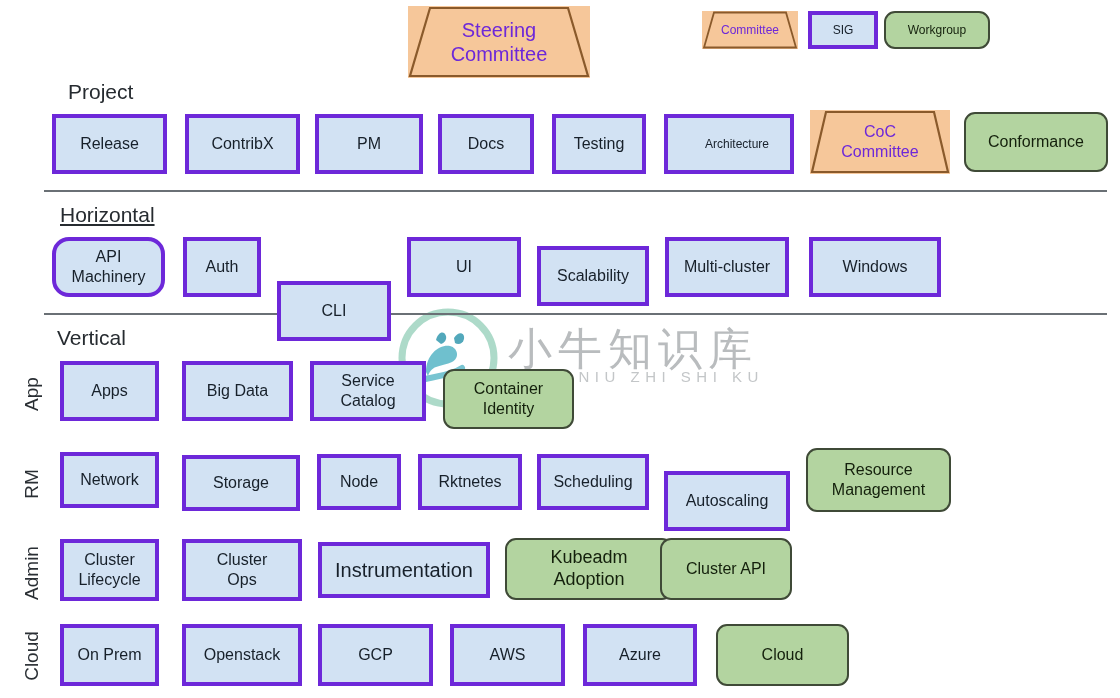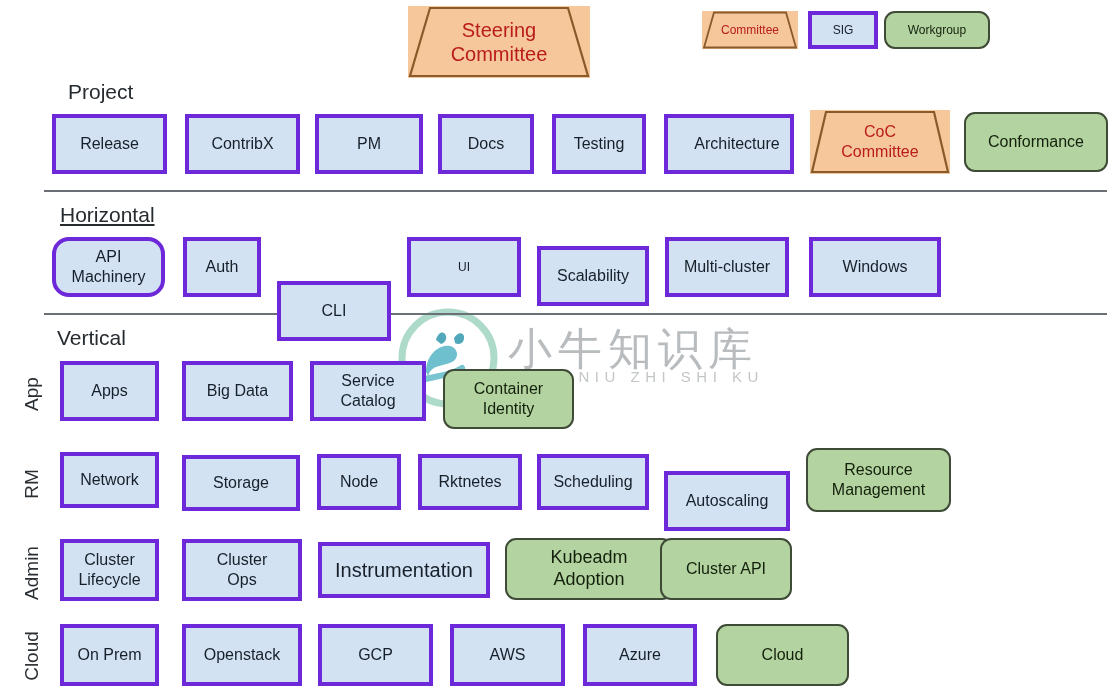--- a/index.html
+++ b/index.html
@@ -75,21 +75,21 @@
     color: #17202a;
   }
   .wg {
     background: #b3d4a0;
     border: 2px solid #3f4a37;
     border-radius: 11px;
     color: #14200c;
   }
   .committee {
     background: #f6c79a;
-    color: #b91c1c;
+    color: #6d28d9;
     border: none;
   }
   .committee .trap-svg {
     position: absolute;
     left: 0;
     top: 0;
     width: 100%;
     height: 100%;
     z-index: -1;
   }
@@ -188,21 +188,21 @@
   </div>
   <div class="node sig" style="left:315px; top:114px; width:108px; height:60px; font-size:16px;">
     <span>PM</span>
   </div>
   <div class="node sig" style="left:438px; top:114px; width:96px; height:60px; font-size:16px;">
     <span>Docs</span>
   </div>
   <div class="node sig" style="left:552px; top:114px; width:94px; height:60px; font-size:16px;">
     <span>Testing</span>
   </div>
-  <div class="node sig" style="left:664px; top:114px; width:130px; height:60px; font-size:16px;padding-left:16px;">
+  <div class="node sig" style="left:664px; top:114px; width:130px; height:60px; font-size:12px;padding-left:16px;">
     <span>Architecture</span>
   </div>
   <div class="node committee" style="left:810px; top:110px; width:140px; height:64px; font-size:16px;">
     <svg class="trap-svg" viewBox="0 0 140 64" preserveAspectRatio="none">
       <polygon points="16,2 124,2 138,62 2,62" fill="#f6c79a" stroke="#8a5a2b" stroke-width="2.2"></polygon>
     </svg>
     <span class="trap-label">CoC
 Committee</span>
   </div>
   <div class="node wg" style="left:964px; top:112px; width:144px; height:60px; font-size:16px;">
@@ -216,21 +216,21 @@
   <div class="node sig" style="left:52px; top:237px; width:113px; height:60px; font-size:16px;border-radius:17px;">
     <span>API
 Machinery</span>
   </div>
   <div class="node sig" style="left:183px; top:237px; width:78px; height:60px; font-size:16px;">
     <span>Auth</span>
   </div>
   <div class="node sig" style="left:277px; top:237px; width:114px; height:60px; font-size:16px;margin-top:44px;">
     <span>CLI</span>
   </div>
-  <div class="node sig" style="left:407px; top:237px; width:114px; height:60px; font-size:12px;">
+  <div class="node sig" style="left:407px; top:237px; width:114px; height:60px; font-size:16px;">
     <span>UI</span>
   </div>
   <div class="node sig" style="left:537px; top:237px; width:112px; height:60px; font-size:16px;margin-top:9px;">
     <span>Scalability</span>
   </div>
   <div class="node sig" style="left:665px; top:237px; width:124px; height:60px; font-size:16px;">
     <span>Multi-cluster</span>
   </div>
   <div class="node sig" style="left:809px; top:237px; width:132px; height:60px; font-size:16px;">
     <span>Windows</span>

